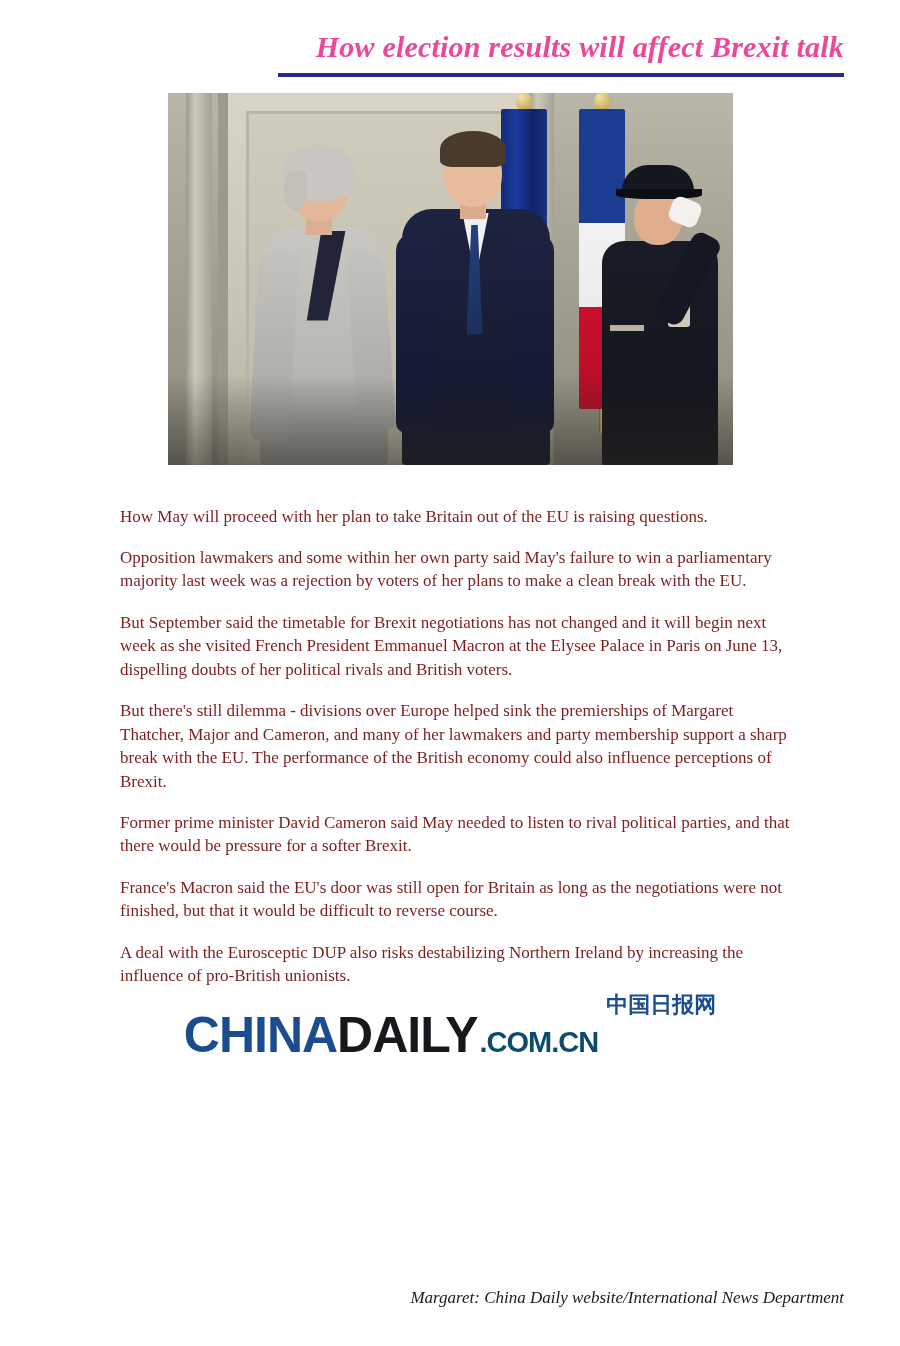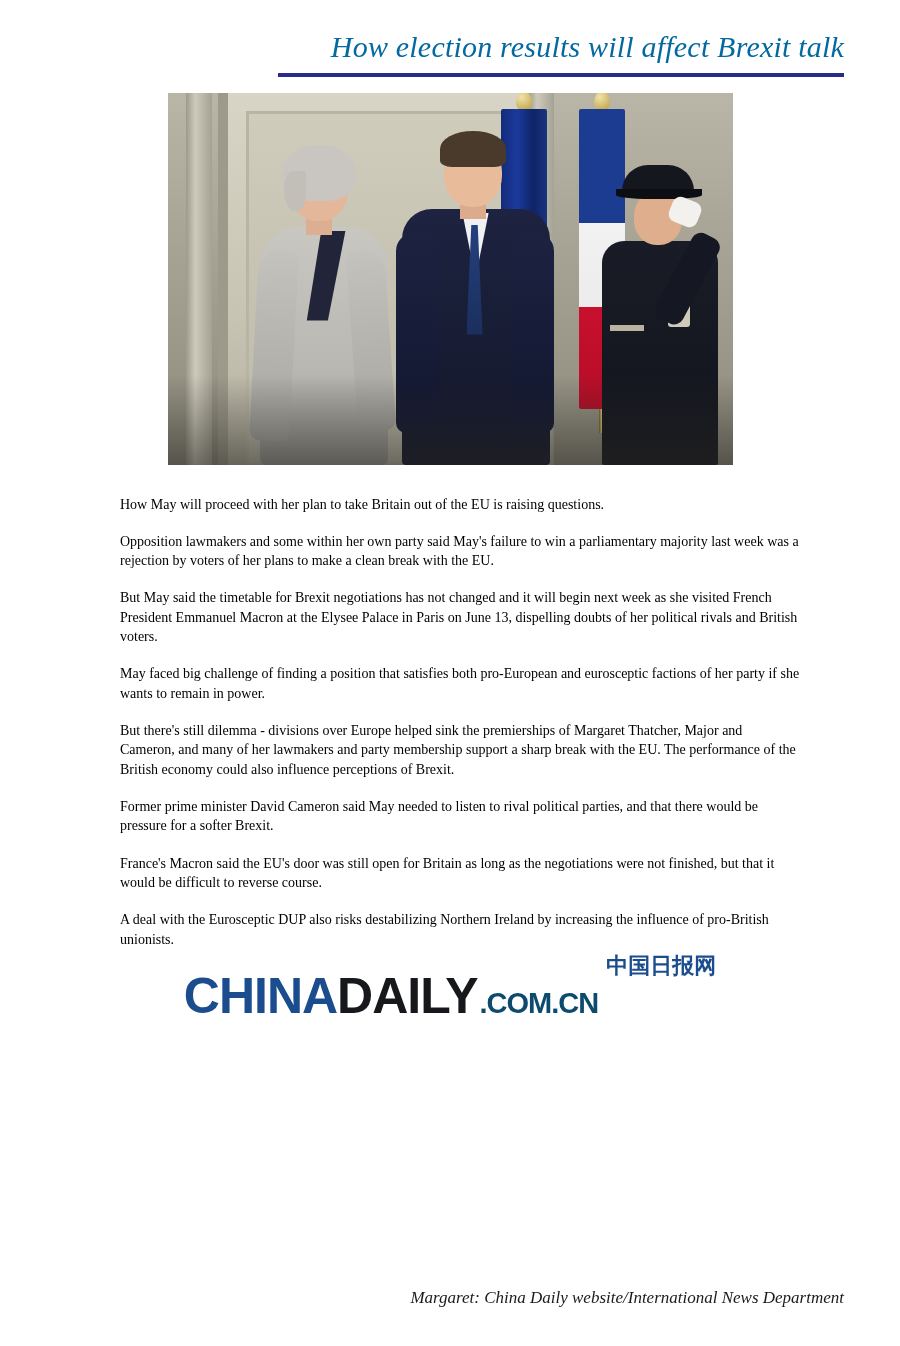--- a/index.html
+++ b/index.html
@@ -25,24 +25,24 @@
 
   
   .headline-wrap {
     padding-top: 30px;
     text-align: right;
     padding-right: 56px;
   }
   .headline {
     font-family: "Liberation Serif", serif;
     font-style: italic;
-    font-weight: normal;
+    font-weight: bold;
     font-size: 30px;
     letter-spacing: 0.2px;
-    color: #0369a1;
+    color: #ec4899;
     display: inline-block;
     line-height: 1.15;
   }
   .headline-rule {
     margin: 8px 56px 0 278px;
     height: 4px;
     background: #2a2a8c;
   }
 
   
@@ -241,24 +241,24 @@
     position: absolute; left: 76px; top: 136px; width: 22px; height: 26px;
     background: #cfcabb; border-radius: 3px;
   }
   .guard .stripe {
     position: absolute; left: 18px; top: 160px; width: 34px; height: 6px;
     background: #b9b2a0;
   }
 
   
   .article {
-    margin: 30px 100px 0 120px;
-    font-size: 14px;
+    margin: 40px 100px 0 120px;
+    font-size: 17px;
     line-height: 1.38;
-    color: #000000;
+    color: #7f1d1d;
   }
   .article p {
     margin: 0 0 18px 0;
   }
 
   
   .logo-row {
     margin-top: 16px;
     display: flex;
     justify-content: center;
@@ -370,22 +370,21 @@
         <div class="glove"></div>
       </div>
 
       <div class="bg-shadow"></div>
     </div>
   </div>
 
   <div class="article">
     <p>How May will proceed with her plan to take Britain out of the EU is raising questions.</p>
     <p>Opposition lawmakers and some within her own party said May's failure to win a parliamentary majority last week was a rejection by voters of her plans to make a clean break with the EU.</p>
-    <p>But May said the timetable for Brexit negotiations has not changed and it will begin next week as she visited French President Emmanuel Macron at the Elysee Palace in Paris on June 13, dispelling doubts of her political rivals and British voters.</p>
-    <p>May faced big challenge of finding a position that satisfies both pro-European and eurosceptic factions of her party if she wants to remain in power.</p>
+    <p>But September said the timetable for Brexit negotiations has not changed and it will begin next week as she visited French President Emmanuel Macron at the Elysee Palace in Paris on June 13, dispelling doubts of her political rivals and British voters.</p>
     <p>But there's still dilemma - divisions over Europe helped sink the premierships of Margaret Thatcher, Major and Cameron, and many of her lawmakers and party membership support a sharp break with the EU.  The performance of the British economy could also influence perceptions of Brexit.</p>
     <p>Former prime minister David Cameron said May needed to listen to rival political parties, and that there would be pressure for a softer Brexit.</p>
     <p>France's Macron said the EU's door was still open for Britain as long as the negotiations were not finished, but that it would be difficult to reverse course.</p>
     <p>A deal with the Eurosceptic DUP also risks destabilizing Northern Ireland by increasing the influence of pro-British unionists.</p>
   </div>
 
   <div class="logo-row">
     <div class="logo">
       <span class="china">CHINA</span>
         <span class="daily">DAILY</span>

